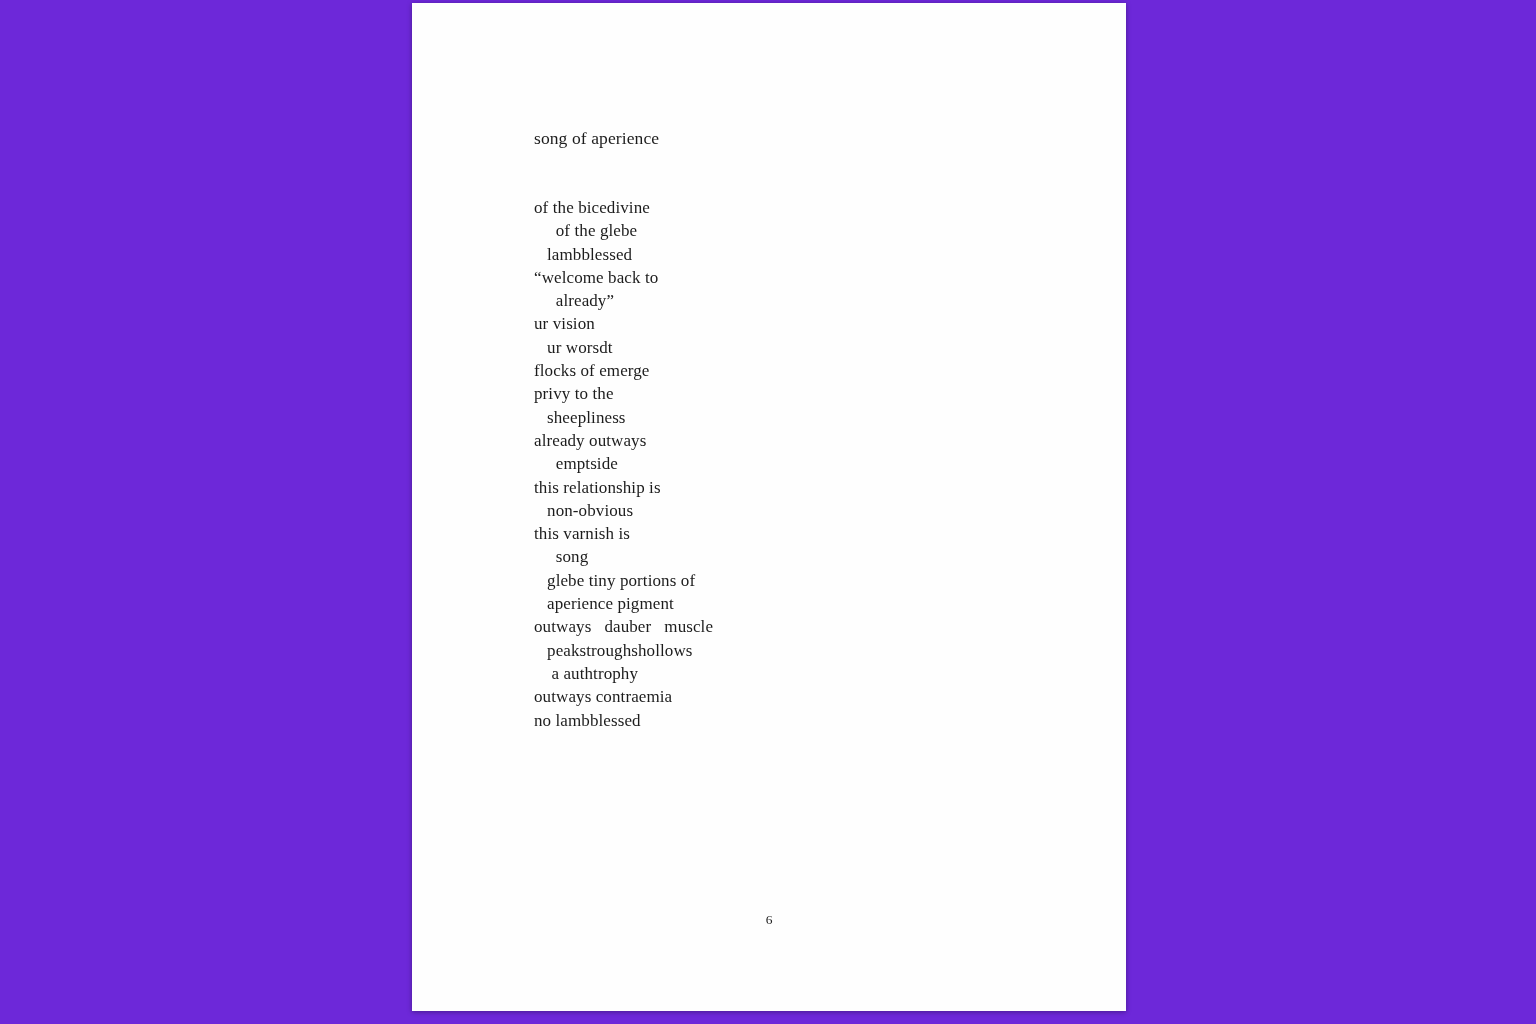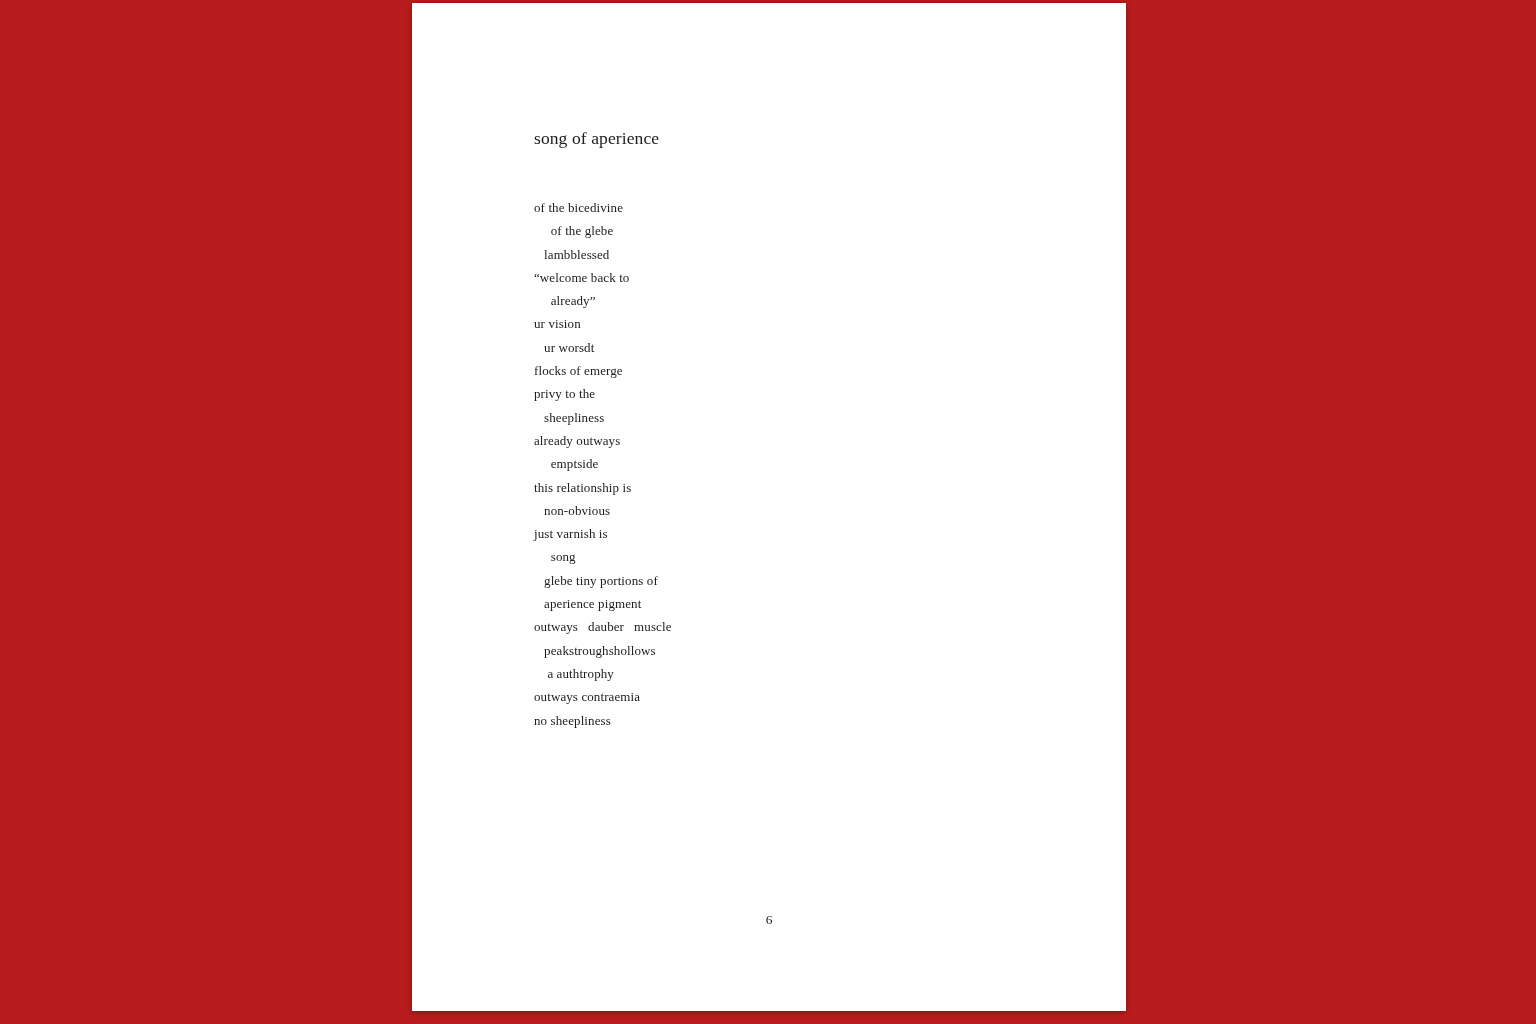--- a/index.html
+++ b/index.html
@@ -8,21 +8,21 @@
     width: 1536px;
     height: 1024px;
     overflow: hidden;
     background: #303032;
     font-family: "Liberation Serif", serif;
   }
   .viewer {
     position: relative;
     width: 1536px;
     height: 1024px;
-    background: #b91c1c;
+    background: #6d28d9;
   }
   .page {
     position: absolute;
     left: 412px;
     top: 3px;
     width: 714px;
     height: 1008px;
     background: #fefefe;
     box-shadow: 0 1px 5px rgba(0,0,0,0.35);
   }
@@ -36,21 +36,21 @@
     white-space: pre;
     letter-spacing: 0.1px;
   }
   .poem-body {
     position: absolute;
     left: 122px;
     top: 193px;
     color: #1c1c1c;
   }
   .poem-line {
-    font-size: 13px;
+    font-size: 17px;
     line-height: 23.3px;
     white-space: pre;
     letter-spacing: 0.1px;
   }
   .page-number {
     position: absolute;
     left: 0;
     top: 909px;
     width: 714px;
     text-align: center;
@@ -74,27 +74,27 @@
       <div class="poem-line">     already”</div>
       <div class="poem-line">ur vision</div>
       <div class="poem-line">   ur worsdt</div>
       <div class="poem-line">flocks of emerge</div>
       <div class="poem-line">privy to the</div>
       <div class="poem-line">   sheepliness</div>
       <div class="poem-line">already outways</div>
       <div class="poem-line">     emptside</div>
       <div class="poem-line">this relationship is</div>
       <div class="poem-line">   non-obvious</div>
-      <div class="poem-line">just varnish is</div>
+      <div class="poem-line">this varnish is</div>
       <div class="poem-line">     song</div>
       <div class="poem-line">   glebe tiny portions of</div>
       <div class="poem-line">   aperience pigment</div>
       <div class="poem-line">outways   dauber   muscle</div>
       <div class="poem-line">   peakstroughshollows</div>
       <div class="poem-line">    a authtrophy</div>
       <div class="poem-line">outways contraemia</div>
-      <div class="poem-line">no sheepliness</div>
+      <div class="poem-line">no lambblessed</div>
     </div>
 
     <div class="page-number">6</div>
 
   </div>
 </div>
 
 </body></html>

